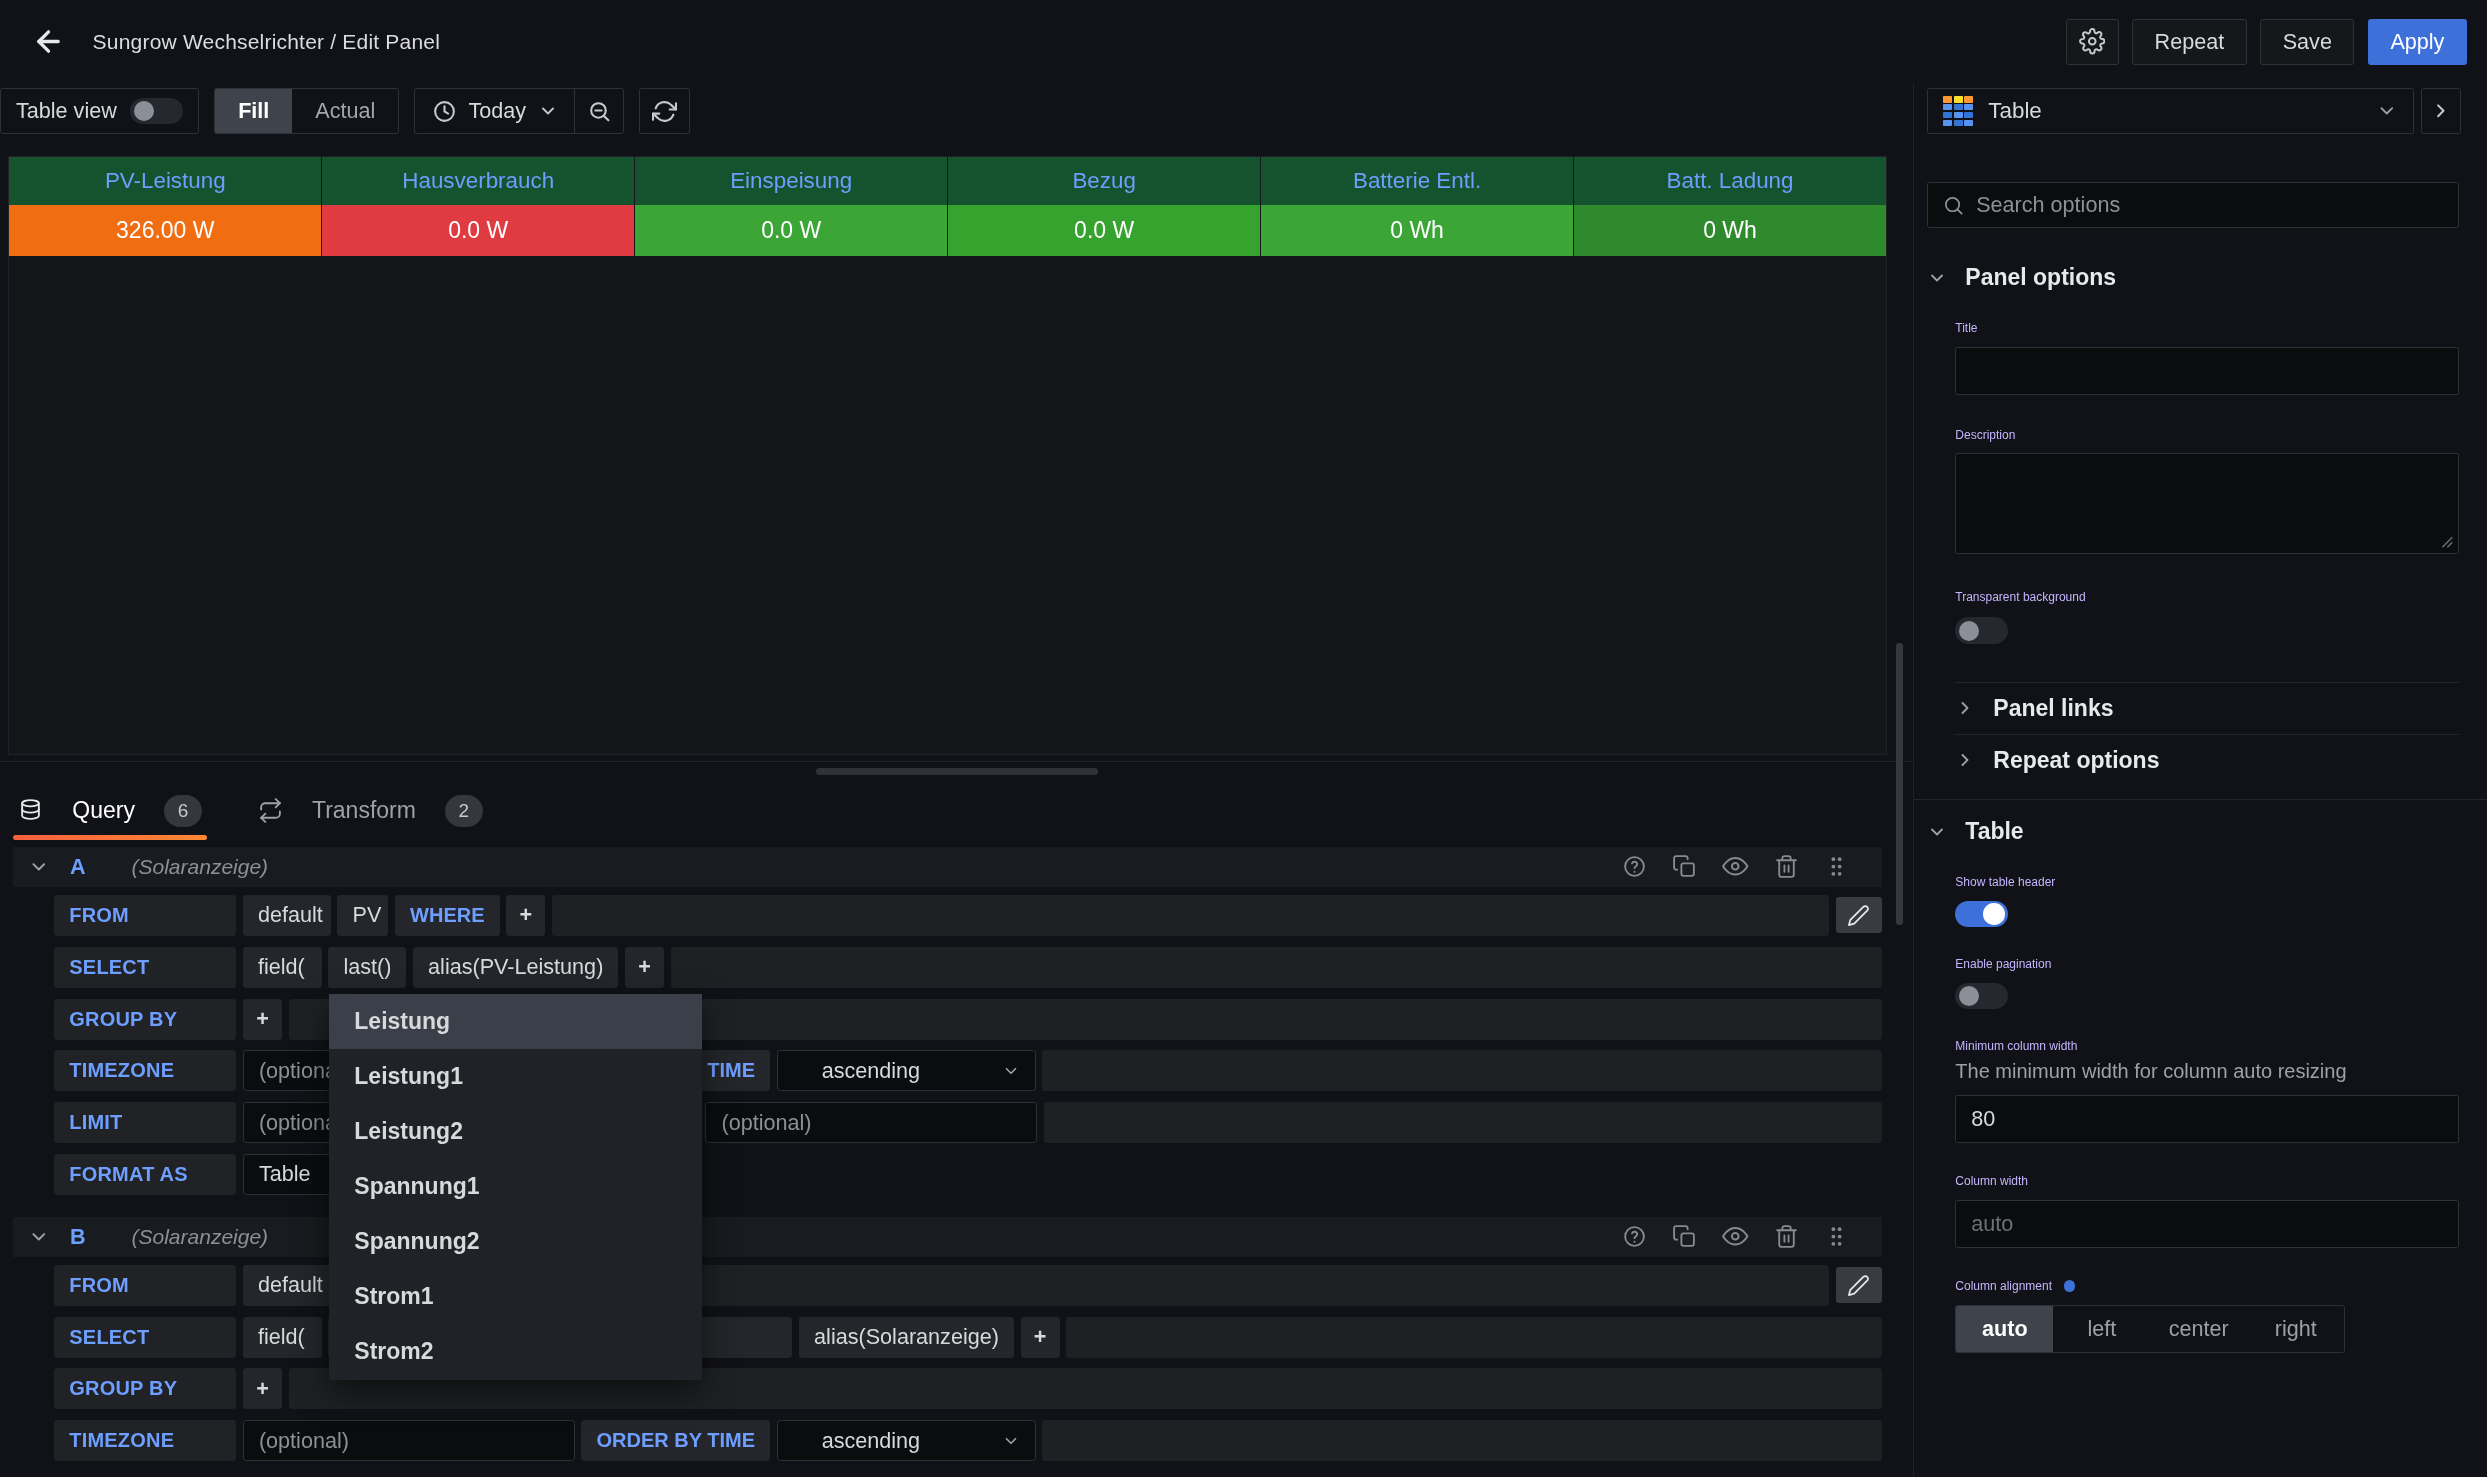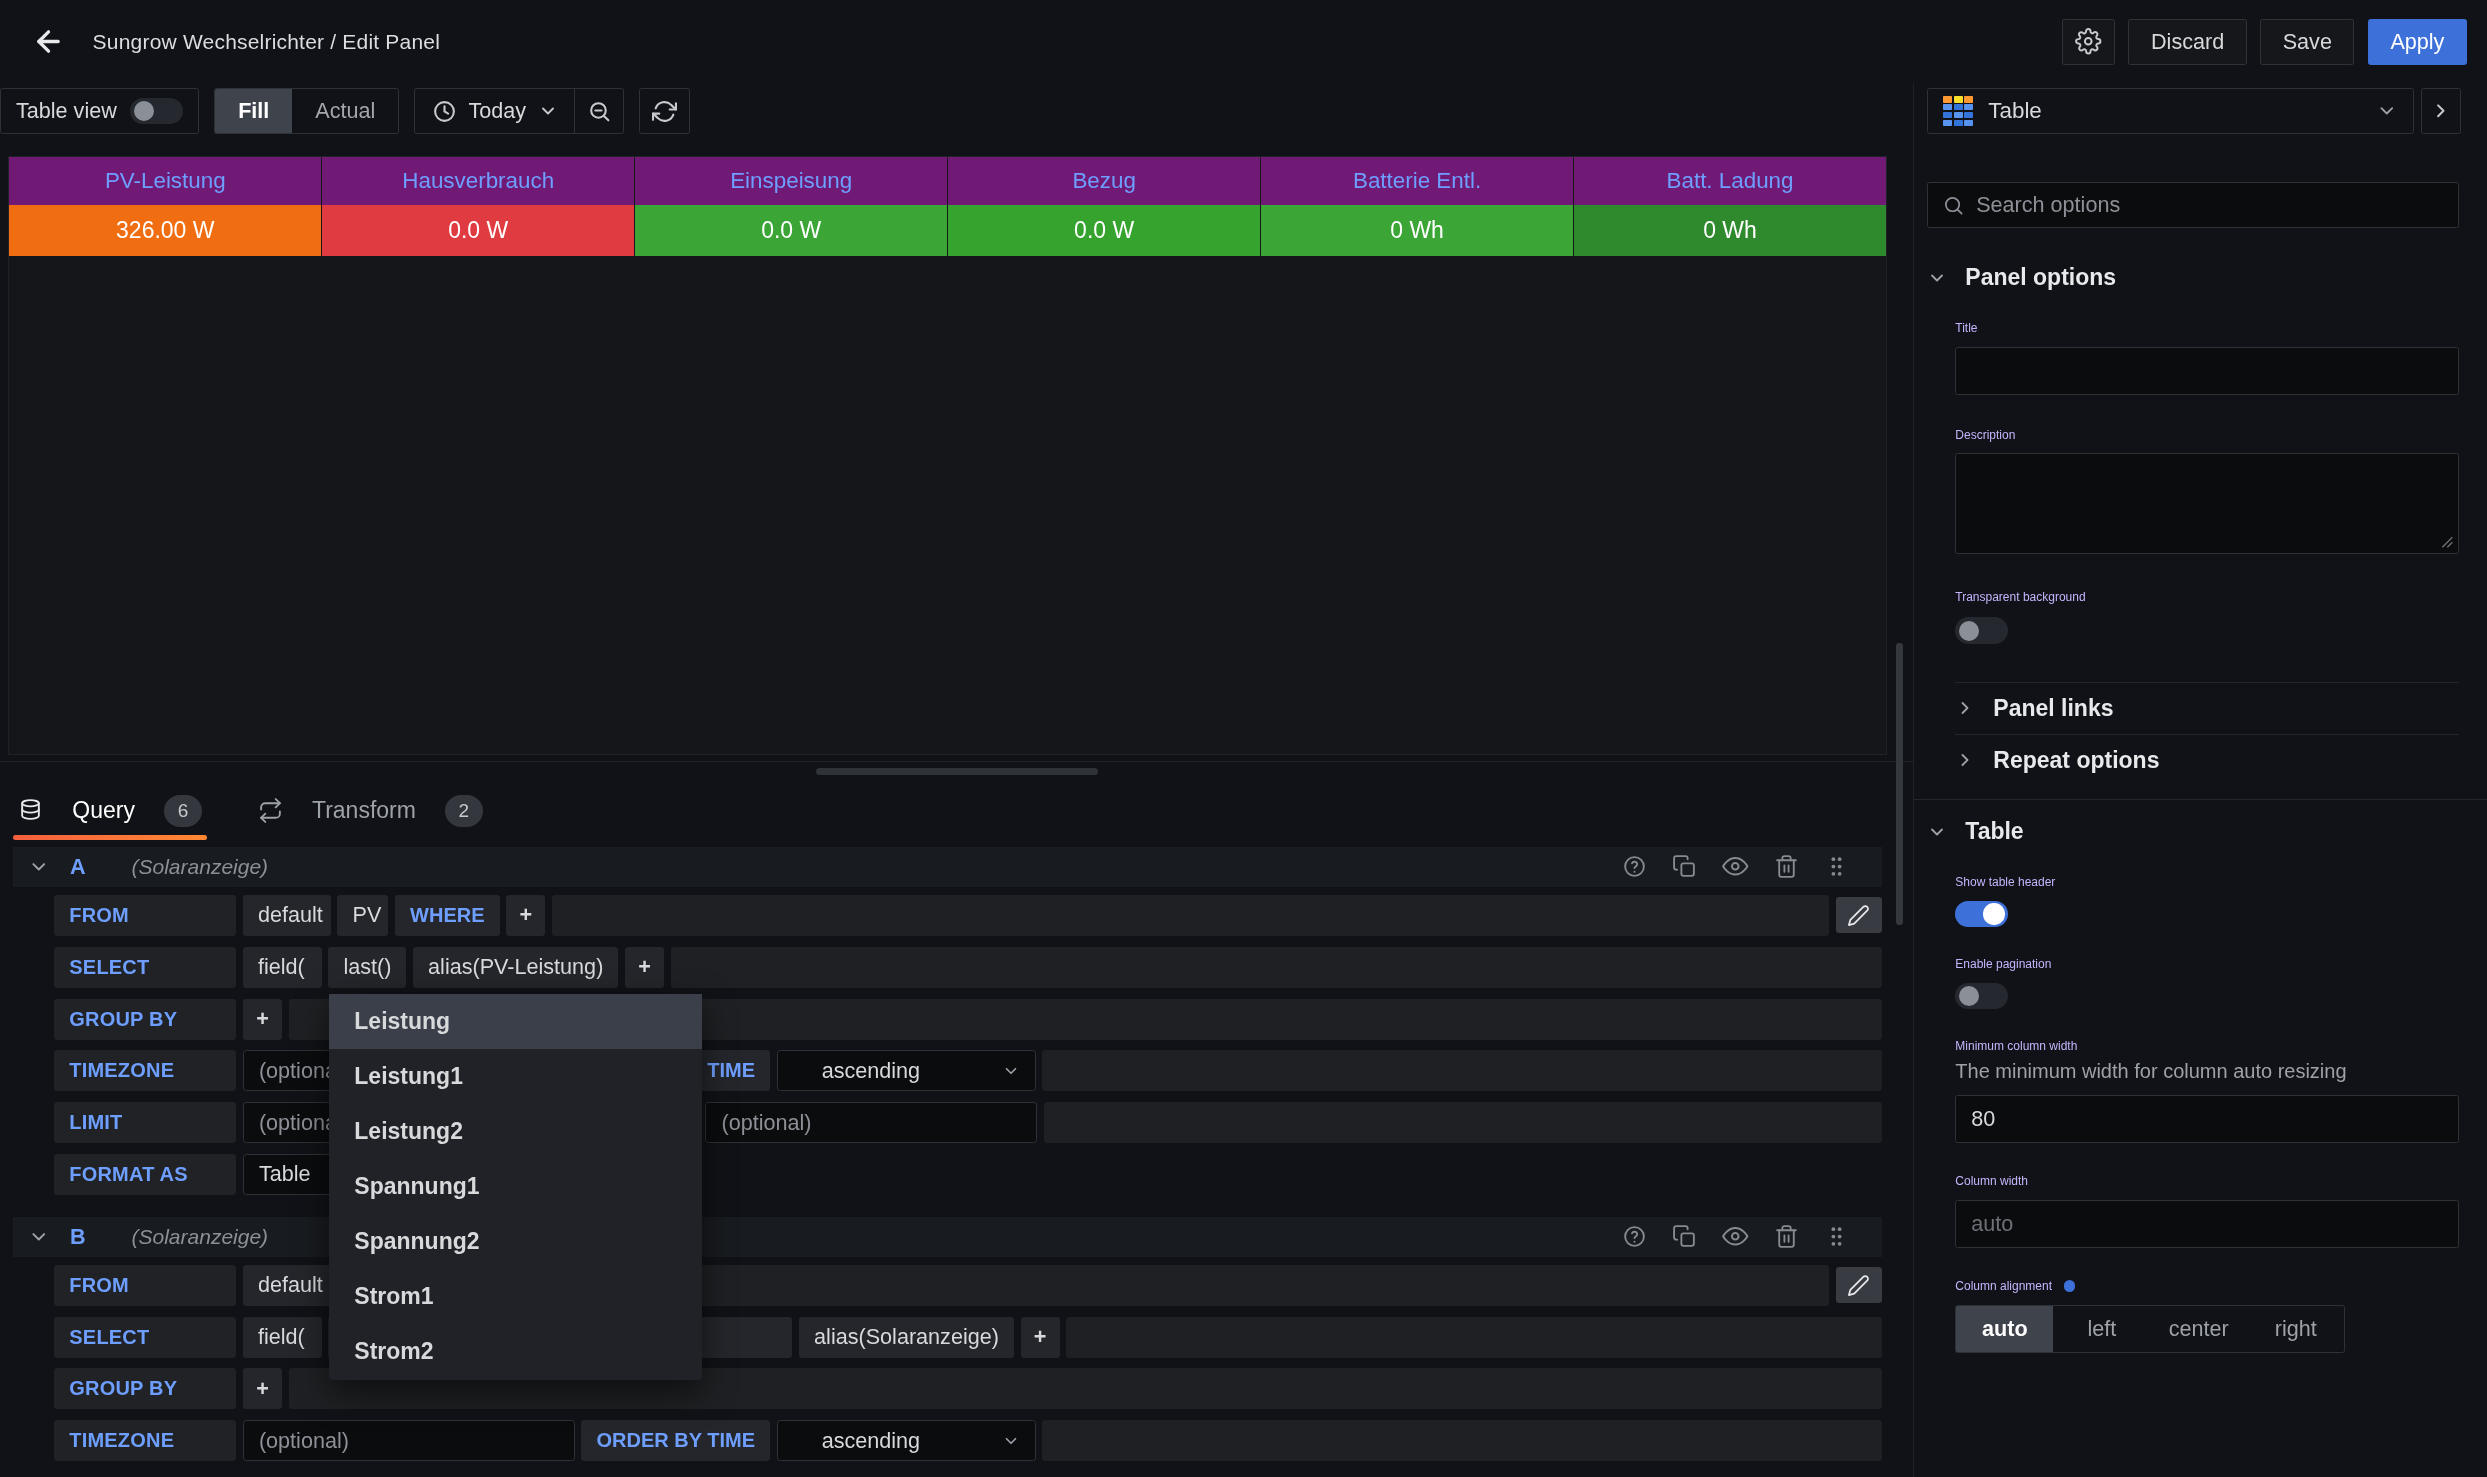--- a/index.html
+++ b/index.html
@@ -41,21 +41,21 @@
   
   .toggle { width:53px; height:26.5px; border-radius:13.3px; position:relative; cursor:pointer; flex:0 0 auto; }
   .toggle.off { background:#26282F; }
   .toggle.off .knob { position:absolute; left:4.1px; top:3.3px; width:20px; height:20px; border-radius:50%; background:#8B8F98; }
   .toggle.on { background:#3D71D9; }
   .toggle.on .knob { position:absolute; right:3.3px; top:2.5px; width:21.6px; height:21.6px; border-radius:50%; background:#FFFFFF; }
 
   
   .panel { margin:21.6px 26px 0 8.3px; height:599px; background:#141619; border:0.8px solid #202226; display:flex; flex-direction:column; }
   .tbl-header-row { display:flex; height:48px; }
-  .tbl-header-cell { flex:1; background:#701a75; border-right:1.7px solid #141619; display:flex; align-items:center; justify-content:center;
+  .tbl-header-cell { flex:1; background:#14532d; border-right:1.7px solid #141619; display:flex; align-items:center; justify-content:center;
                      color:#6E9FFF; font-size:22.4px; font-weight:500; cursor:pointer; }
   .tbl-header-cell:last-child { border-right:none; }
   .tbl-value-row { display:flex; height:51px; }
   .tbl-value-cell { flex:1; border-right:1.7px solid #141619; display:flex; align-items:center; justify-content:center;
                     color:#FFFFFF; font-size:23px; font-weight:500; }
   .tbl-value-cell:last-child { border-right:none; }
 
   
   .split-line { margin-top:6.6px; border-top:0.8px solid #202226; }
   .split-handle { width:282px; height:7.5px; border-radius:4.1px; background:#2F3237; margin:5.8px auto 0 auto; cursor:row-resize; }
@@ -187,21 +187,21 @@
     <div class="page-title">Sungrow Wechselrichter / Edit Panel</div>
     <div class="topbar-spacer"></div>
     <div class="tb-btn icon-only">
       <span>
         <svg width="26.5" height="26.5" viewBox="0 0 24 24" fill="none" stroke="currentColor" stroke-width="1.8" stroke-linecap="round" stroke-linejoin="round">
             <circle cx="12" cy="12" r="3"></circle>
             <path d="M19.4 15a1.65 1.65 0 0 0 .33 1.82l.06.06a2 2 0 1 1-2.83 2.83l-.06-.06a1.65 1.65 0 0 0-1.82-.33 1.65 1.65 0 0 0-1 1.51V21a2 2 0 1 1-4 0v-.09a1.65 1.65 0 0 0-1-1.51 1.65 1.65 0 0 0-1.82.33l-.06.06a2 2 0 1 1-2.83-2.83l.06-.06a1.65 1.65 0 0 0 .33-1.82 1.65 1.65 0 0 0-1.51-1H3a2 2 0 1 1 0-4h.09a1.65 1.65 0 0 0 1.51-1 1.65 1.65 0 0 0-.33-1.82l-.06-.06a2 2 0 1 1 2.83-2.83l.06.06a1.65 1.65 0 0 0 1.82.33H9a1.65 1.65 0 0 0 1-1.51V3a2 2 0 1 1 4 0v.09a1.65 1.65 0 0 0 1 1.51 1.65 1.65 0 0 0 1.82-.33l.06-.06a2 2 0 1 1 2.83 2.83l-.06.06a1.65 1.65 0 0 0-.33 1.82V9a1.65 1.65 0 0 0 1.51 1H21a2 2 0 1 1 0 4h-.09a1.65 1.65 0 0 0-1.51 1z"></path>
           </svg>
       </span>
     </div>
-    <button class="tb-btn">Discard</button>
+    <button class="tb-btn">Repeat</button>
     <button class="tb-btn">Save</button>
     <button class="tb-btn primary">Apply</button>
   </div>
 
   <div class="body-row">
 
     <div class="main">
 
       <div class="main-toolbar">
         <div class="ctl-group tv-group">

